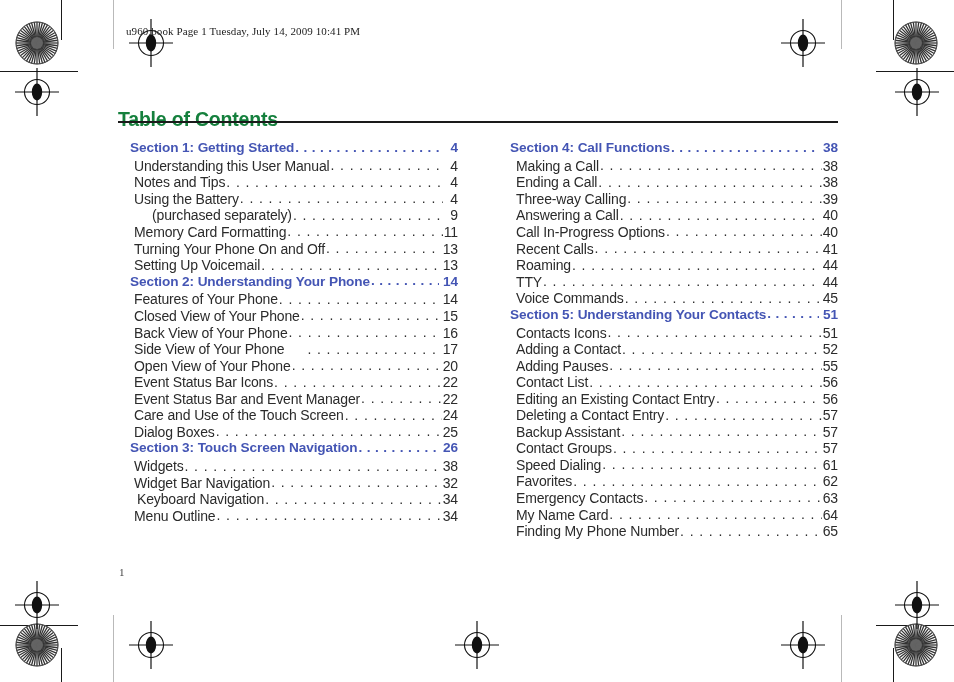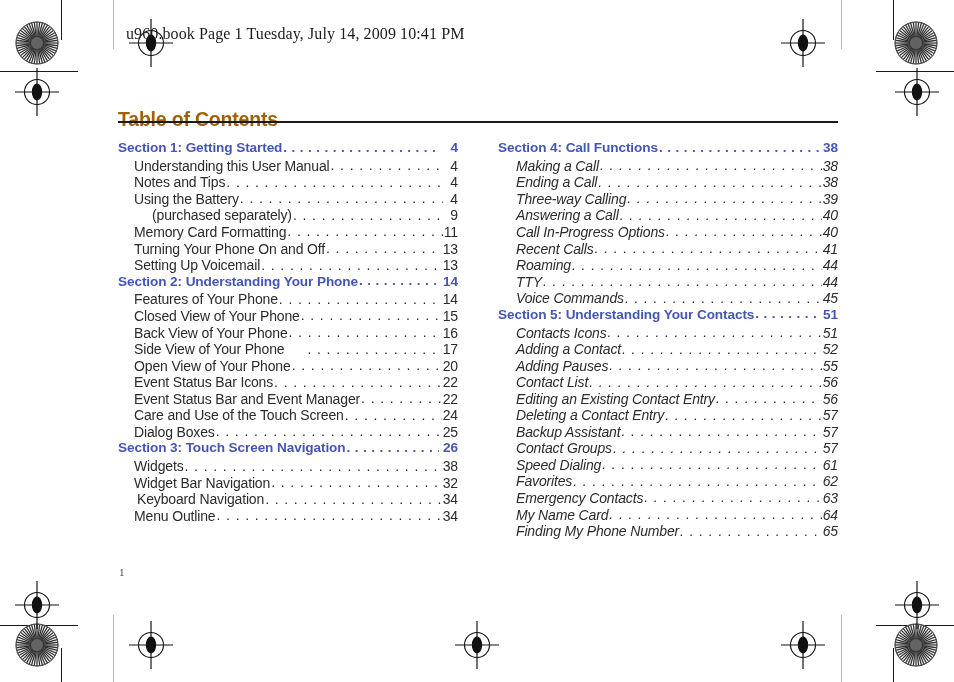--- a/index.html
+++ b/index.html
@@ -26,34 +26,34 @@
   .guide-v {
     position: absolute;
     width: 1px;
     background: #b9b9b9;
   }
 
   
   .slug {
     position: absolute;
     font-family: "Liberation Serif", serif;
-    font-size: 16px;
+    font-size: 11px;
     color: #1c1c1c;
     white-space: nowrap;
     letter-spacing: 0.1px;
   }
 
   
   .page-title {
     position: absolute;
     left: 118px;
     top: 95px;
     font-size: 19.5px;
     font-weight: bold;
-    color: #a16207;
+    color: #15803d;
     letter-spacing: -0.2px;
     font-stretch: condensed;
   }
   .title-rule {
     position: absolute;
     left: 118px;
     top: 121px;
     width: 720px;
     height: 2.4px;
     background: #1a1a1a;
@@ -91,32 +91,33 @@
   }
   .toc-page { flex: 0 0 auto; text-align: right; }
 
   
   .row-section {
     font-size: 13.6px;
     font-weight: bold;
     color: #4455b4;
     letter-spacing: -0.1px;
     height: 17.8px;
+    margin-left: 12px;
   }
   .row-section .toc-dots::before { letter-spacing: 0.35px; font-weight: bold; }
   .row-section .toc-page { min-width: 18px; }
 
   
   .row-entry {
     font-size: 14px;
     color: #2b2b2b;
     letter-spacing: -0.15px;
   }
   .col-left  .row-entry { padding-left: 16px; }
-  .col-right .row-entry { padding-left: 18px; font-style: italic; }
+  .col-right .row-entry { padding-left: 18px; }
   .row-entry .toc-page { min-width: 14px; }
   .row-entry.cont { padding-left: 34px; }
   .row-entry.extra-indent { padding-left: 19px; }
   .toc-label.gap-after { padding-right: 22px; }
 
   .page-number {
     position: absolute;
     left: 119px;
     top: 566px;
     font-size: 11px;

